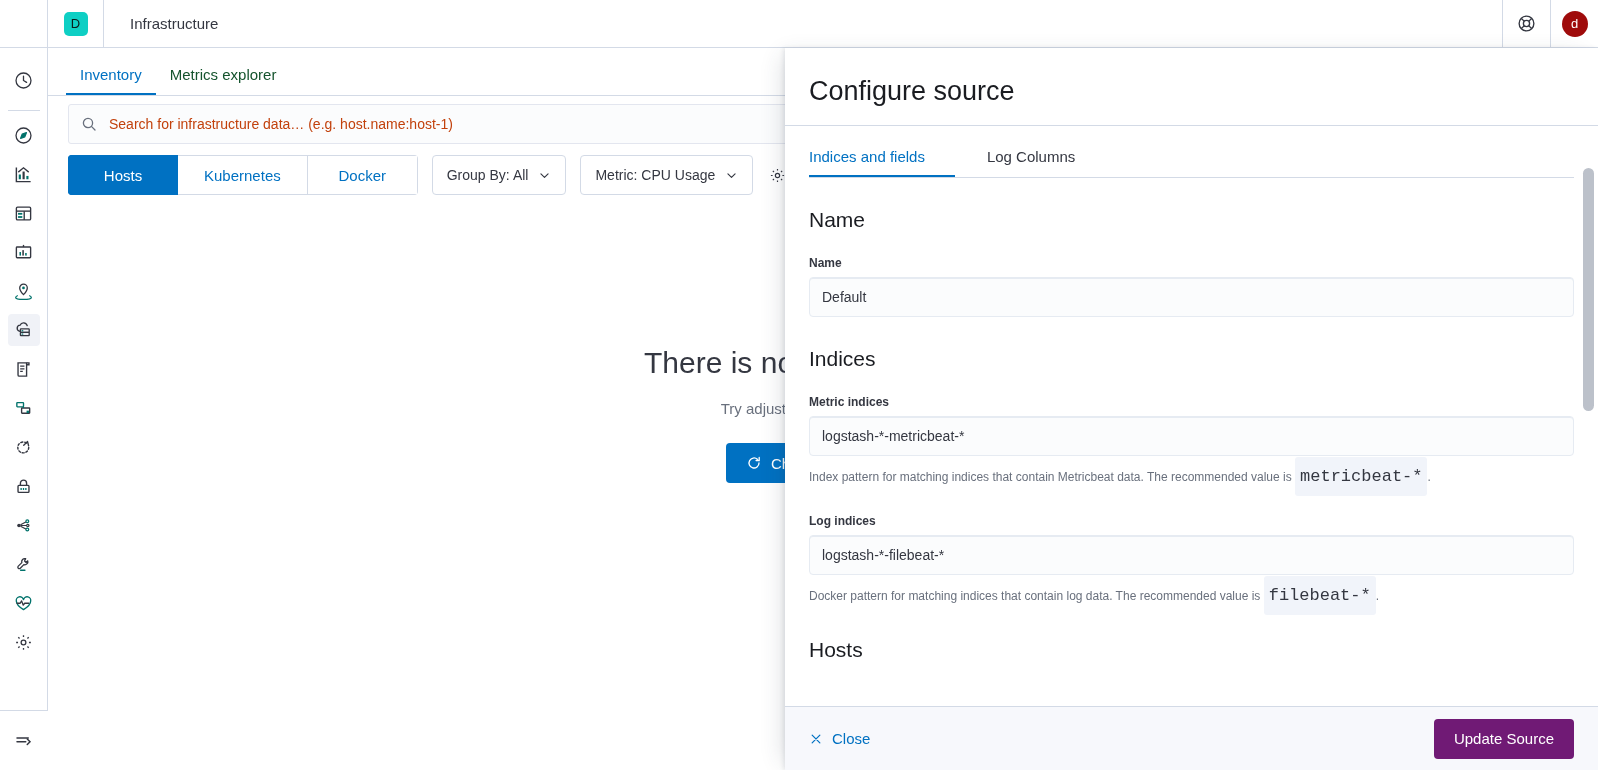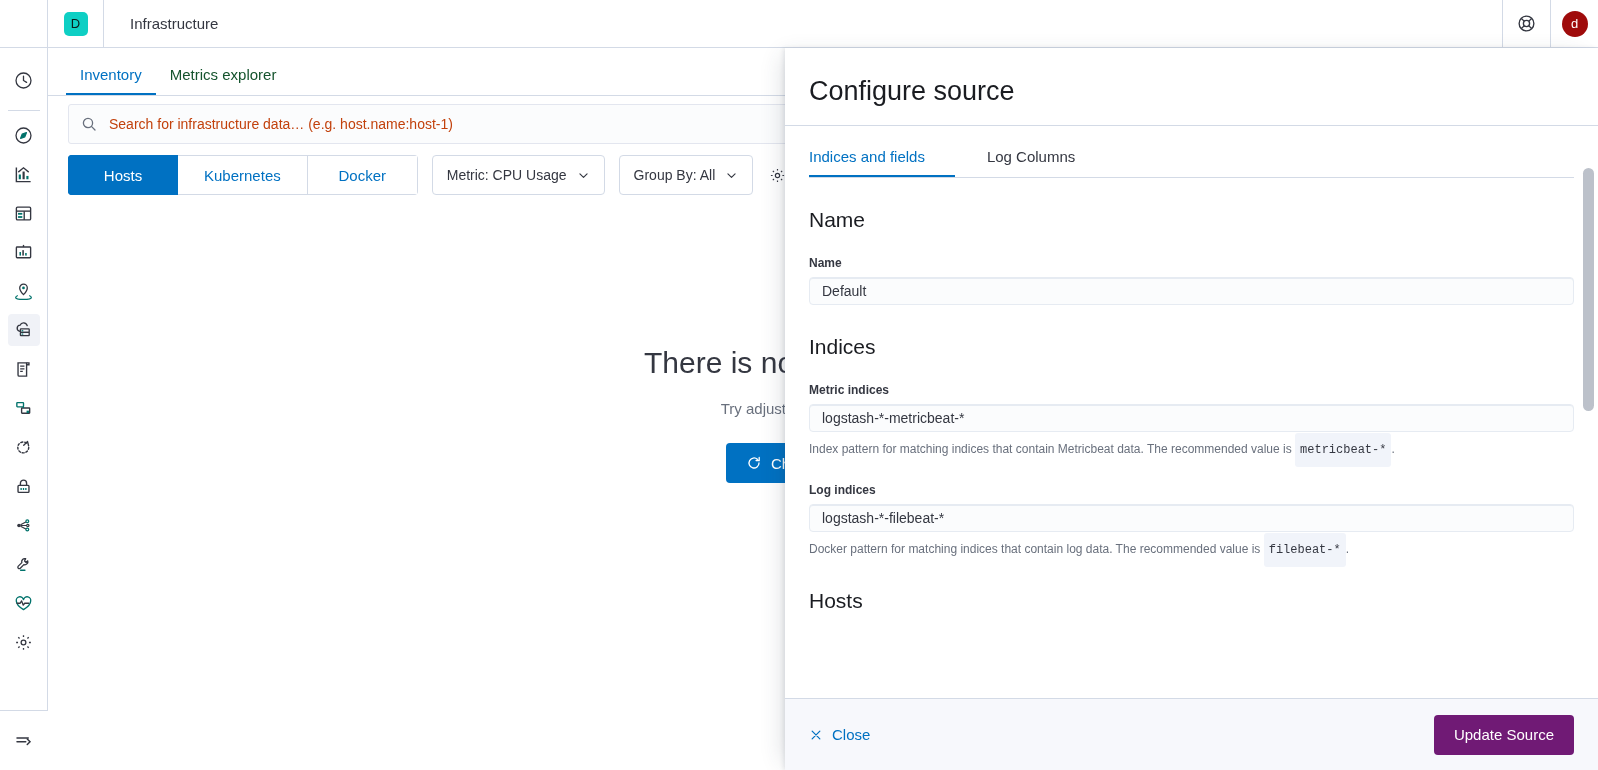--- a/index.html
+++ b/index.html
@@ -152,34 +152,34 @@
   .fly-tabs { display: flex; gap: 16px; border-bottom: 1px solid #d3dae6; padding-top: 22px; }
   .fly-tab {
     font-size: 15px; color: #343741; padding: 0 16px 12px 16px; cursor: pointer;
   }
   .fly-tab:first-child { padding-left: 0; padding-right: 30px; }
   .fly-tab.active { color: #0071c2; box-shadow: inset 0 -2px 0 #0071c2; }
 
   .sec-title { font-size: 21px; font-weight: 400; color: #1a1c21; margin-top: 30px; }
   .field-label { font-size: 12px; font-weight: bold; color: #343741; margin-top: 24px; }
   .field-input {
-    margin-top: 7px; height: 28px; border-radius: 4px;
+    margin-top: 7px; height: 40px; border-radius: 4px;
     background: #fbfcfd; border: 1px solid #e6ebf2;
     box-shadow: 0 1px 0 #e6ebf2 inset;
     display: flex; align-items: center; padding: 0 12px;
     font-size: 14px; color: #343741;
   }
   .field-help { margin-top: 8px; font-size: 12px; color: #69707d; line-height: 1.5; }
   .code {
-    font-family: "Liberation Mono", monospace; font-size: 12px;
+    font-family: "Liberation Mono", monospace; font-size: 17px;
     background: #f1f4fa; color: #343741; padding: 10px 5px; border-radius: 3px;
   }
 
   .fly-foot {
-    height: 72px; border-top: 1px solid #d3dae6; background: #f7f8fc;
+    height: 64px; border-top: 1px solid #d3dae6; background: #f7f8fc;
     display: flex; align-items: center; padding: 0 24px;
   }
   .close-btn {
     display: flex; align-items: center; gap: 9px;
     font-size: 15px; color: #0071c2; cursor: pointer;
   }
   .update-btn {
     margin-left: auto; background: #701a75; color: #ffffff;
     font-size: 15px; height: 40px; padding: 0 20px;
     border-radius: 4px; display: flex; align-items: center;
@@ -422,30 +422,30 @@
     </div>
 
     <div class="controls">
       <div class="btngroup">
         <div class="bg-btn active">Hosts</div>
         <div class="bg-btn">Kubernetes</div>
         <div class="bg-btn">Docker</div>
       </div>
 
       <div class="sel-btn">
-        <span>Metric: CPU Usage</span>
+        <span>Group By: All</span>
         <span>
           <svg class="ic" width="13" height="13" viewBox="0 0 16 16" fill="none" stroke="#343741" stroke-width="1.4" stroke-linecap="round" stroke-linejoin="round">
             <path d="M3.6 6 8 10.4 12.4 6"></path>
           </svg>
         </span>
       </div>
 
       <div class="sel-btn">
-        <span>Group By: All</span>
+        <span>Metric: CPU Usage</span>
         <span>
           <svg class="ic" width="13" height="13" viewBox="0 0 16 16" fill="none" stroke="#343741" stroke-width="1.4" stroke-linecap="round" stroke-linejoin="round">
             <path d="M3.6 6 8 10.4 12.4 6"></path>
           </svg>
         </span>
       </div>
 
       <div class="gear-btn">
         <span>
           <svg class="ic" width="17" height="17" viewBox="0 0 16 16" fill="none" stroke="#343741" stroke-width="1.1">

